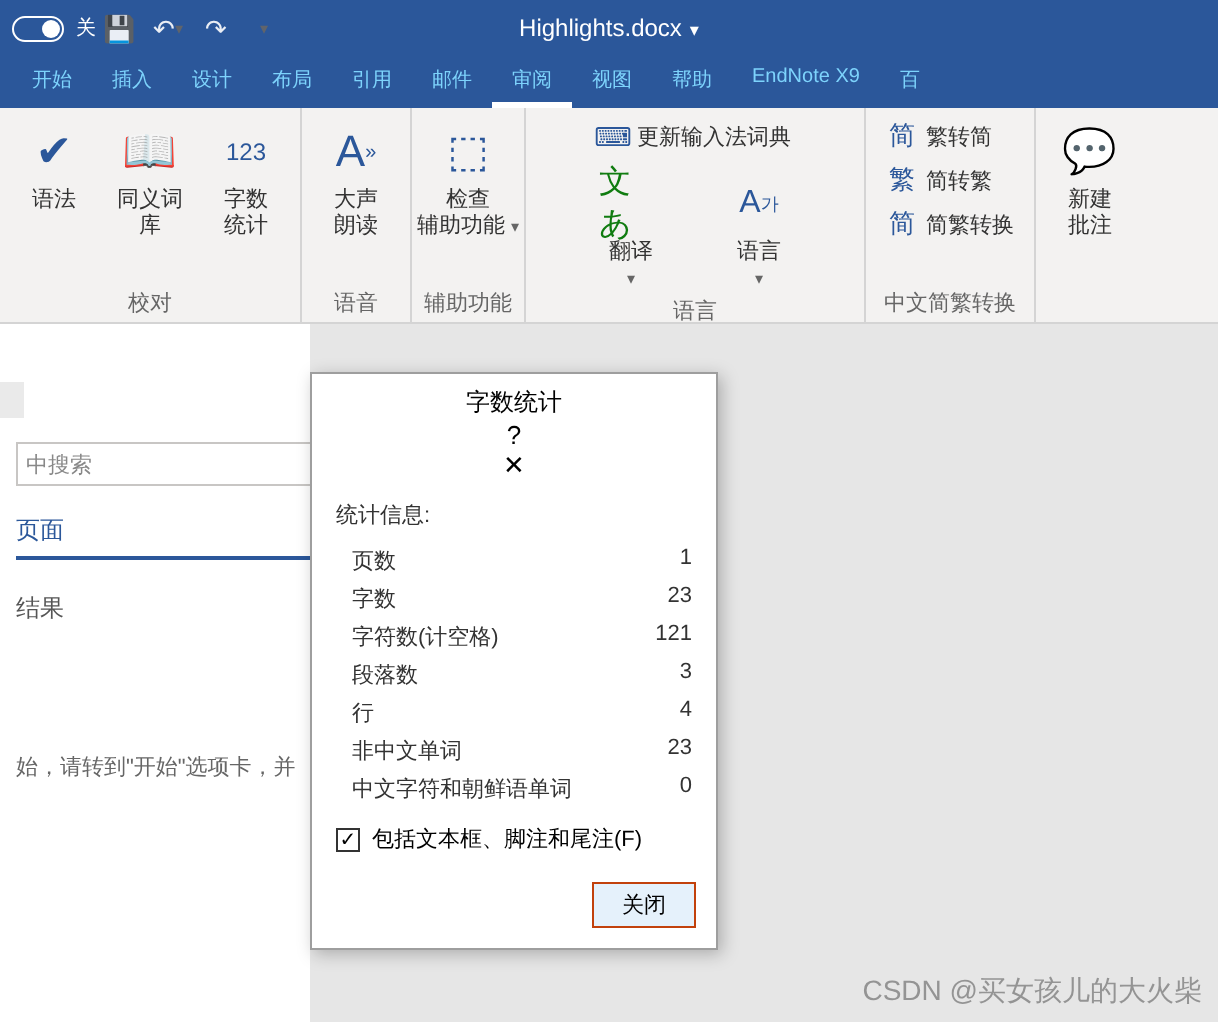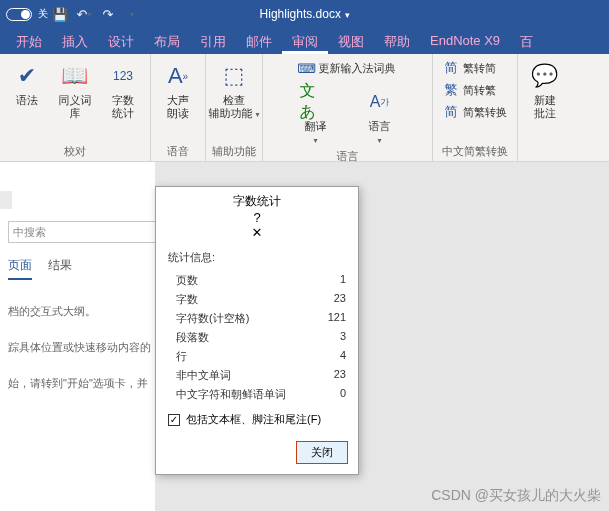--- a/index.html
+++ b/index.html
@@ -8,39 +8,39 @@
 .titlebar { background: #2b579a; height: 28px; display: flex; align-items: center; color: #fff; padding-left: 6px; }
 .autosave-pill { display: flex; align-items: center; gap: 4px; }
 .toggle { width: 26px; height: 13px; border: 1px solid #fff; border-radius: 7px; position: relative; }
 .toggle::after { content: ""; position: absolute; right: 1px; top: 1px; width: 9px; height: 9px; background: #fff; border-radius: 50%; }
 .toggle-label { font-size: 10px; margin-left: 2px; }
 .ic { width: 20px; height: 20px; display: flex; align-items: center; justify-content: center; font-size: 13px; margin: 0 2px; opacity: 0.9; }
 .title { position: absolute; left: 50%; transform: translateX(-50%); font-size: 12px; }
 .title-dd { margin-left: 4px; font-size: 9px; }
 
 .tabs { background: #2b579a; display: flex; padding: 0 6px; height: 26px; }
-.tab { color: #f9a8d4; padding: 5px 10px 0; font-size: 13px; cursor: pointer; }
+.tab { color: #7dd3fc; padding: 5px 10px 0; font-size: 10px; cursor: pointer; }
 .tab.active { border-bottom: 3px solid #fff; font-weight: 500; }
 
 .ribbon { background: #f3f2f1; border-bottom: 1px solid #d4d4d4; height: 108px; display: flex; }
 .group { border-right: 1px solid #d4d4d4; display: flex; flex-direction: column; align-items: center; padding: 4px 6px 2px; }
 .group-body { display: flex; gap: 6px; flex: 1; align-items: flex-start; }
 .cmd { display: flex; flex-direction: column; align-items: center; width: 42px; padding-top: 2px; cursor: pointer; }
 .cmd-icon { width: 32px; height: 32px; display: flex; align-items: center; justify-content: center; font-size: 22px; color: #2b579a; }
 .cmd-label { font-size: 11px; text-align: center; line-height: 13px; margin-top: 2px; color: #333; }
 .dd { font-size: 8px; color: #666; }
 .group-label { font-size: 11px; color: #666; margin-top: 2px; }
 .small-row { display: flex; align-items: center; gap: 4px; font-size: 11px; color: #333; padding: 2px 4px; cursor: pointer; }
 .small-icon { width: 16px; height: 16px; color: #2b579a; font-size: 13px; display: inline-flex; align-items: center; justify-content: center; }
 
 .docarea { position: absolute; top: 162px; left: 0; right: 0; bottom: 0; background: #fff; }
 .navpane { position: absolute; top: 0; left: 0; width: 186px; height: 100%; border-right: 1px solid #e1dfdd; padding: 12px 8px; color: #555; font-size: 12px; overflow: hidden; margin-top: 21px; }
 .navhead { background: #eaeaea; height: 18px; width: 12px; position: absolute; top: 8px; left: 0; }
 .search { border: 1px solid #c8c6c4; height: 22px; margin-top: 26px; padding: 2px 4px; color: #888; font-size: 11px; display: flex; align-items: center; }
-.navtabs { display: flex; gap: 16px; margin-top: 14px; font-size: 12px; }
+.navtabs { display: flex; gap: 16px; margin-top: 14px; font-size: 12px; flex-direction: column; }
 .navtab { cursor: pointer; padding-bottom: 4px; }
 .navtab.on { color: #2b579a; border-bottom: 2px solid #2b579a; }
 .navtext { margin-top: 22px; font-size: 11px; line-height: 18px; color: #666; }
 .docbg { position: absolute; left: 155px; right: 0; top: 0; bottom: 0; background: #e6e6e6; }
 
 .dialog { position: absolute; left: 155px; top: 186px; width: 204px; background: #fff; border: 1px solid #9e9e9e; box-shadow: 2px 2px 8px rgba(0,0,0,0.25); }
 .dlg-title { display: flex; align-items: center; padding: 6px 8px; font-size: 12px; flex-direction: column; }
 .dlg-title span:first-child { flex: 1; }
 .dlg-help, .dlg-x { width: 20px; text-align: center; cursor: pointer; font-size: 13px; }
 .dlg-body { padding: 4px 12px 8px; }
@@ -176,22 +176,22 @@
   <div class="navpane">
     <div class="navhead"></div>
     <div class="search">
         <span>中搜索</span>
       </div>
     <div class="navtabs">
       <span class="navtab on">页面</span>
       <span class="navtab">结果</span>
     </div>
     <div class="navtext">
-      <div>档的交互式大纲。</div><br>
-      <div>踪具体位置或快速移动内容的</div><br>
+      <br>
+      <br>
       <div>始，请转到"开始"选项卡，并</div>
     </div>
   </div>
   <div class="docbg">
     
   </div>
 </div>
 
 <div class="dialog">
   <div class="dlg-title">

